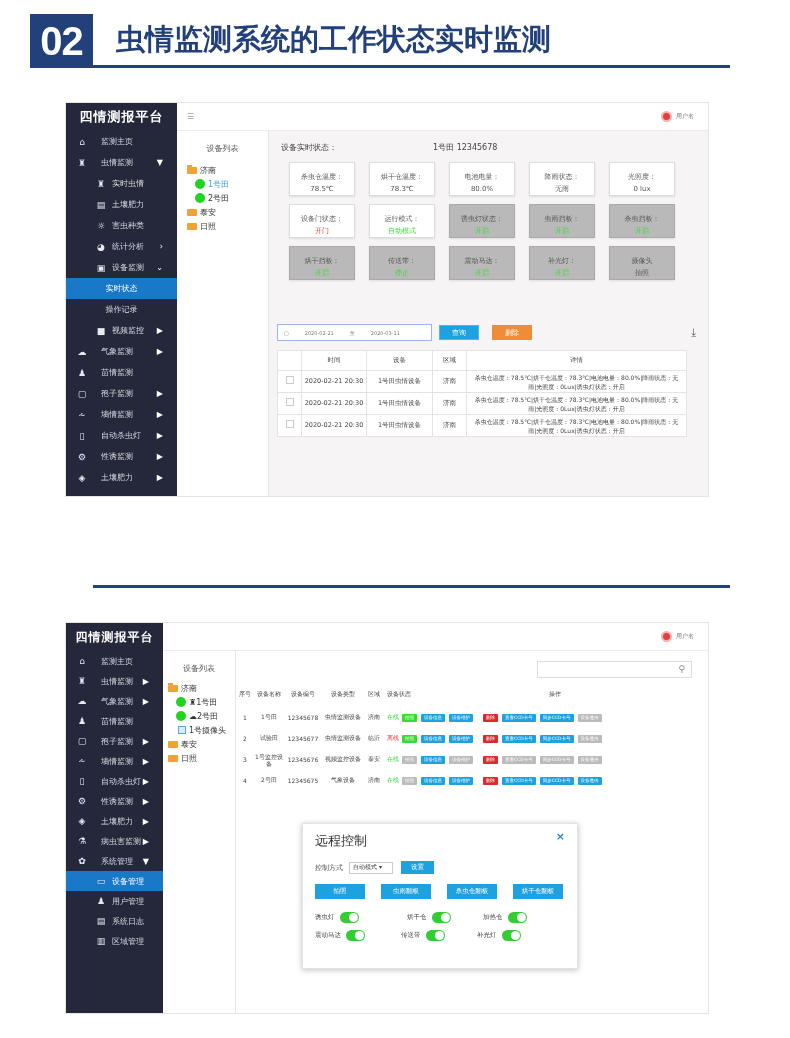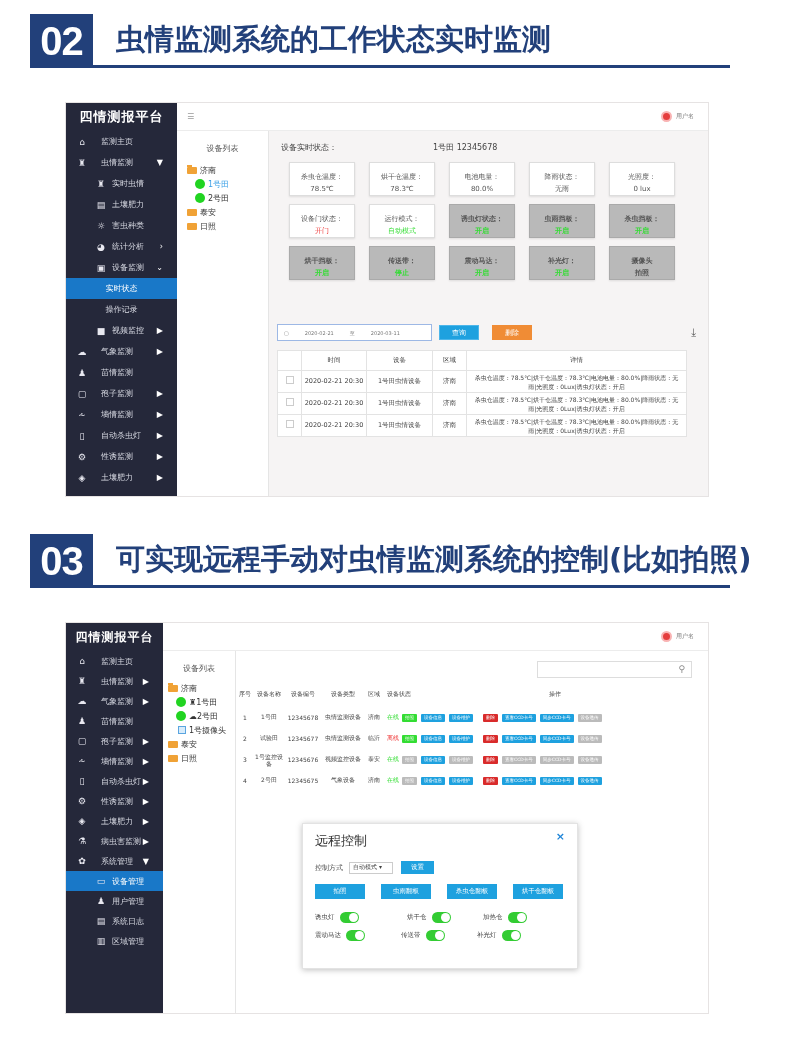--- a/index.html
+++ b/index.html
@@ -29,21 +29,21 @@
 .folder{display:inline-block;width:10px;height:7px;background:#f0a236;border-radius:1px;margin-right:3px;position:relative;}
 .folder.open::before{content:"";position:absolute;left:0;top:-2px;width:5px;height:2px;background:#f0a236;}
 .dot{display:inline-block;width:10px;height:10px;border-radius:50%;background:#21d421;margin-right:3px;}
 
 
 .main2{position:absolute;left:203px;top:28px;right:0;bottom:0;}
 .status-title{position:absolute;left:12px;top:11px;font-size:8px;color:#444;}
 .status-id{position:absolute;left:164px;top:11px;font-size:8px;color:#444;}
 .cards{position:absolute;left:20px;top:31px;width:390px;display:grid;grid-template-columns:repeat(5,66px);column-gap:14px;row-gap:8px;}
 .card{height:34px;background:#fff;border:1px solid #ddd;box-shadow:0 1px 2px rgba(0,0,0,.1);display:flex;flex-direction:column;align-items:center;justify-content:flex-end;font-size:7px;color:#555;line-height:12px;}
-.card.grey{background:#b9b9b9;border-color:#aaa;color:#555;font-weight:bold;}
+.card.grey{background:#b9b9b9;border-color:#aaa;color:#555;}
 .card .v{font-size:7px;color:#555;}
 .card .v.red{color:#ee3333;}
 .card .v.green{color:#33dd33;}
 .filter{position:absolute;left:8px;top:193px;width:155px;height:17px;background:#fff;border:1px solid #9db8e5;font-size:5px;color:#777;display:flex;align-items:center;padding-left:6px;gap:16px;}
 .btn{position:absolute;height:15px;display:flex;align-items:center;justify-content:center;font-size:7px;color:#fff;}
 .dl-ic{position:absolute;right:12px;top:195px;font-size:11px;color:#555;}
 .tbl{position:absolute;left:8px;top:219px;width:410px;border-collapse:collapse;background:#fff;font-size:6.5px;color:#444;}
 .tbl td,.tbl th{border:1px solid #e3e3e3;font-weight:normal;text-align:center;}
 .tbl th{height:20px;}
 .tbl td{height:22px;line-height:9px;}
@@ -303,22 +303,20 @@
             <td>1号田虫情设备</td>
             <td>济南</td>
             <td style="font-size: 6px; padding: 0px 4px;">杀虫仓温度：78.5℃|烘干仓温度：78.3℃|电池电量：80.0%|降雨状态：无雨|光照度：0Lux|诱虫灯状态：开启</td>
           </tr>
         </tbody>
     </table>
   </div>
 </div>
 
 <div class="sec-head" style="top:534px;">
-  <div class="sec-num">03</div>
-  <div class="sec-title">可实现远程手动对虫情监测系统的控制(比如拍照)</div>
   <div class="sec-line"></div>
 </div>
 
 <div class="shot" id="shot3" style="left:65px;top:622px;width:644px;height:392px;">
   <div class="side" style="width:97px;">
     <div class="brand" style="font-size:12px;">四情测报平台</div>
     <div id="side3">
         <div class="item" style="height: 20px;">
           <span class="ic">⌂</span>
           <span>监测主页</span>

